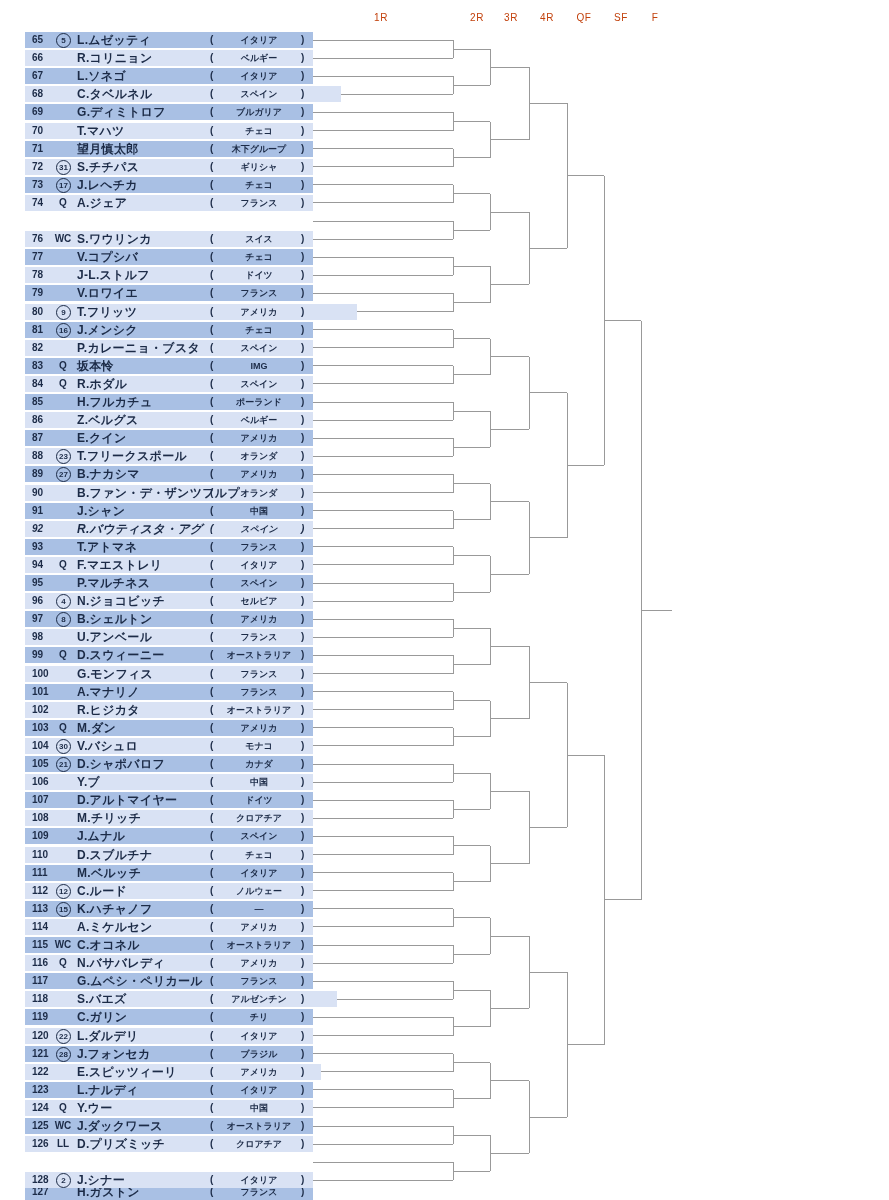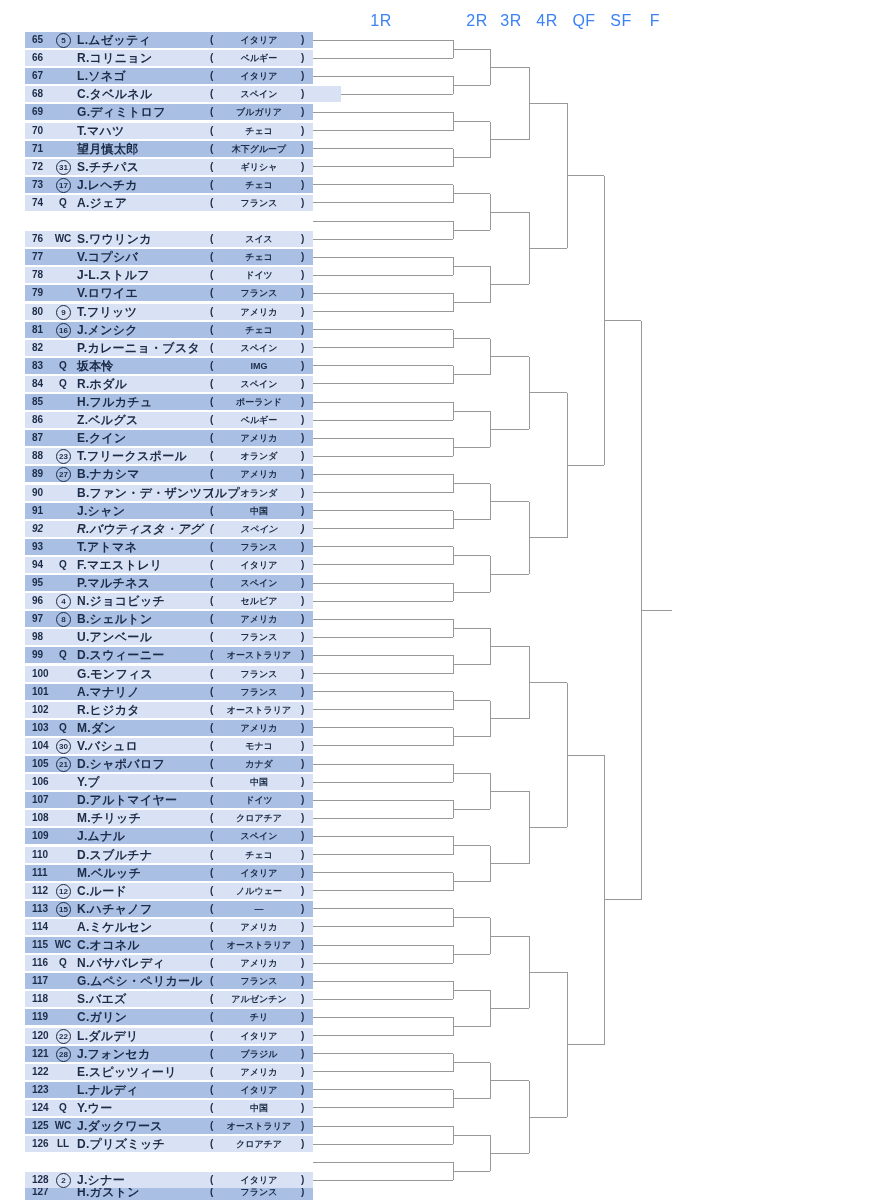--- a/index.html
+++ b/index.html
@@ -3,21 +3,21 @@
 <meta charset="utf-8">
 <style>
   html,body{margin:0;padding:0;background:#ffffff;}
   .stage{
     position:relative;width:889px;height:1200px;overflow:hidden;
     font-family:"Liberation Sans","DejaVu Sans",sans-serif;
     background:#ffffff;
   }
   .rlabel{
     position:absolute;top:12px;transform:translateX(-50%);
-    font-size:16px;color:#3b82f6;letter-spacing:0.5px;white-space:nowrap;text-align:right;
+    font-size:10px;color:#c2410c;letter-spacing:0.5px;white-space:nowrap;text-align:right;
   }
   .row{position:absolute;left:25px;width:288px;height:16px;}
   .row.dark{background:#a9c0e4;}
   .row.light{background:#d9e2f4;}
   .pos{
     position:absolute;left:7px;top:0;width:26px;
     font-size:10px;font-weight:700;line-height:16px;color:#1c2b47;
   }
   .tag{
     position:absolute;left:24px;top:0;width:28px;text-align:center;
@@ -371,21 +371,21 @@
       <span class="paren close">)</span>
     </div>
       <div class="row dark" style="top: 285.4px;">
       <span class="pos">79</span>
       <span class="tag"></span>
       <span class="pname">V.ロワイエ</span>
       <span class="paren open">(</span>
       <span class="country">フランス</span>
       <span class="paren close">)</span>
     </div>
-      <div class="row light" style="top: 303.5px;">
+      <div class="row light" style="top: 303.5px; padding-left: 44px;">
       <span class="pos">80</span>
       <span class="tag seed">9</span>
       <span class="pname">T.フリッツ</span>
       <span class="paren open">(</span>
       <span class="country">アメリカ</span>
       <span class="paren close">)</span>
     </div>
       <div class="row dark" style="top: 321.6px;">
       <span class="pos">81</span>
       <span class="tag seed">16</span>
@@ -675,21 +675,21 @@
       <span class="paren close">)</span>
     </div>
       <div class="row dark" style="top: 973.2px;">
       <span class="pos">117</span>
       <span class="tag"></span>
       <span class="pname">G.ムペシ・ペリカール</span>
       <span class="paren open">(</span>
       <span class="country">フランス</span>
       <span class="paren close">)</span>
     </div>
-      <div class="row light" style="top: 991.3px;">
+      <div class="row light" style="top: 991.3px; padding-left: 24px;">
       <span class="pos">118</span>
       <span class="tag"></span>
       <span class="pname">S.バエズ</span>
       <span class="paren open">(</span>
       <span class="country">アルゼンチン</span>
       <span class="paren close">)</span>
     </div>
       <div class="row dark" style="top: 1009.4px;">
       <span class="pos">119</span>
       <span class="tag"></span>
@@ -707,21 +707,21 @@
       <span class="paren close">)</span>
     </div>
       <div class="row dark" style="top: 1045.6px;">
       <span class="pos">121</span>
       <span class="tag seed">28</span>
       <span class="pname">J.フォンセカ</span>
       <span class="paren open">(</span>
       <span class="country">ブラジル</span>
       <span class="paren close">)</span>
     </div>
-      <div class="row light" style="top: 1063.7px;">
+      <div class="row light" style="top: 1063.7px; padding-left: 8px;">
       <span class="pos">122</span>
       <span class="tag"></span>
       <span class="pname">E.スピッツィーリ</span>
       <span class="paren open">(</span>
       <span class="country">アメリカ</span>
       <span class="paren close">)</span>
     </div>
       <div class="row dark" style="top: 1081.8px;">
       <span class="pos">123</span>
       <span class="tag"></span>

